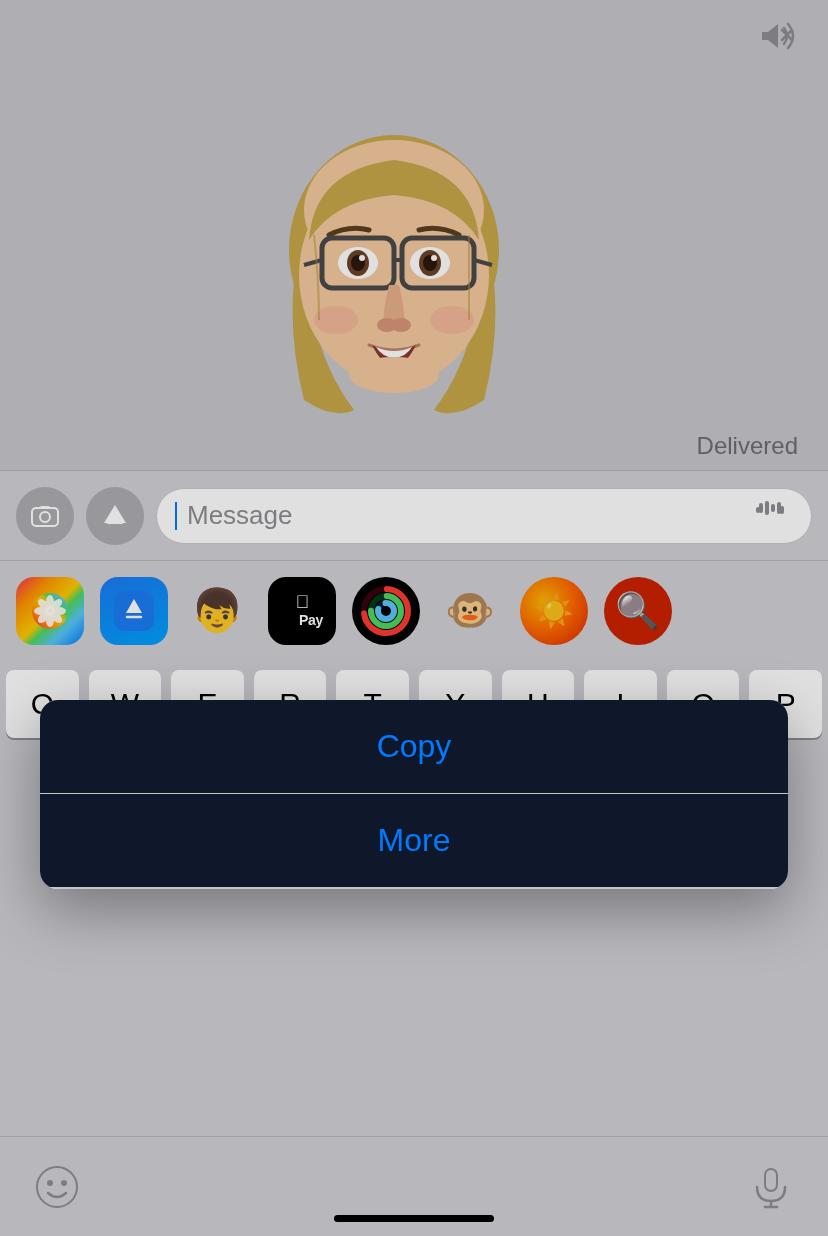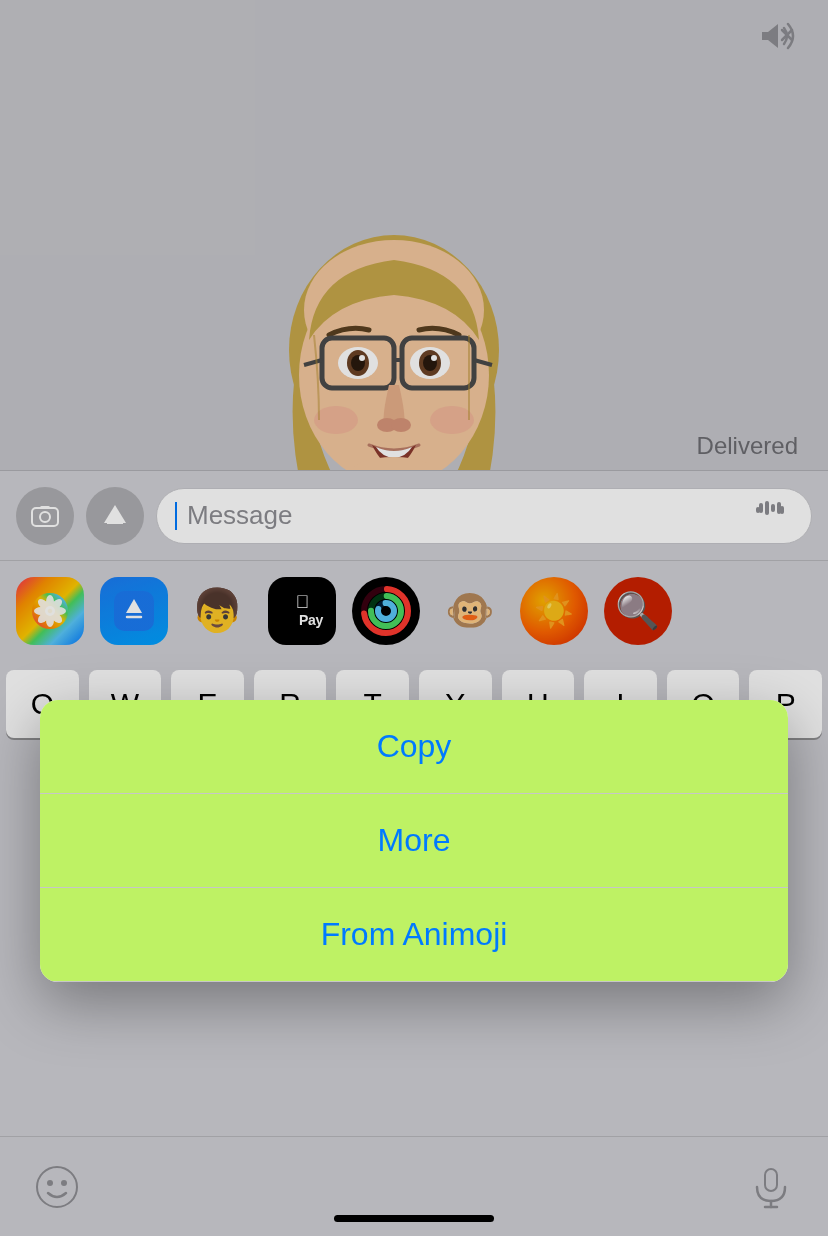--- a/index.html
+++ b/index.html
@@ -16,21 +16,21 @@
 
     
     .messages-bg {
       width: 100%;
       height: 560px;
       background: #c7c7cc;
       position: relative;
       display: flex;
       flex-direction: column;
       align-items: center;
-      justify-content: flex-end;
+      justify-content: center;
       padding-top: 20px;
     }
 
     
     .memoji-container {
       width: 320px;
       height: 340px;
       position: relative;
       margin: 0 auto;
     }
@@ -247,21 +247,21 @@
     }
 
     .context-menu-item {
       width: 100%;
       padding: 28px 20px;
       text-align: center;
       font-size: 32px;
       color: #007aff;
       font-weight: 400;
       cursor: pointer;
-      background: #bef264;
+      background: #0f172a;
       border: none;
       display: block;
     }
 
     .context-menu-divider {
       height: 1px;
       background: #c6c6c8;
       margin: 0;
     }
 
@@ -473,21 +473,20 @@
     <div class="key">P</div>
   </div>
 </div>
 
 <div class="context-menu-overlay">
   <div class="context-menu">
     <button class="context-menu-item">Copy</button>
     <div class="context-menu-divider"></div>
     <button class="context-menu-item">More</button>
     <div class="context-menu-divider"></div>
-    <button class="context-menu-item">From Animoji</button>
     <div class="context-menu-divider"></div>
   </div>
 </div>
 
 <div class="bottom-bar">
   <div style="width:54px;height:54px;display:flex;align-items:center;justify-content:center;">
     <svg width="44" height="44" viewBox="0 0 44 44" fill="none">
       <circle cx="22" cy="22" r="20" stroke="#8e8e93" stroke-width="2"></circle>
       <circle cx="15" cy="18" r="3" fill="#8e8e93"></circle>
       <circle cx="29" cy="18" r="3" fill="#8e8e93"></circle>

